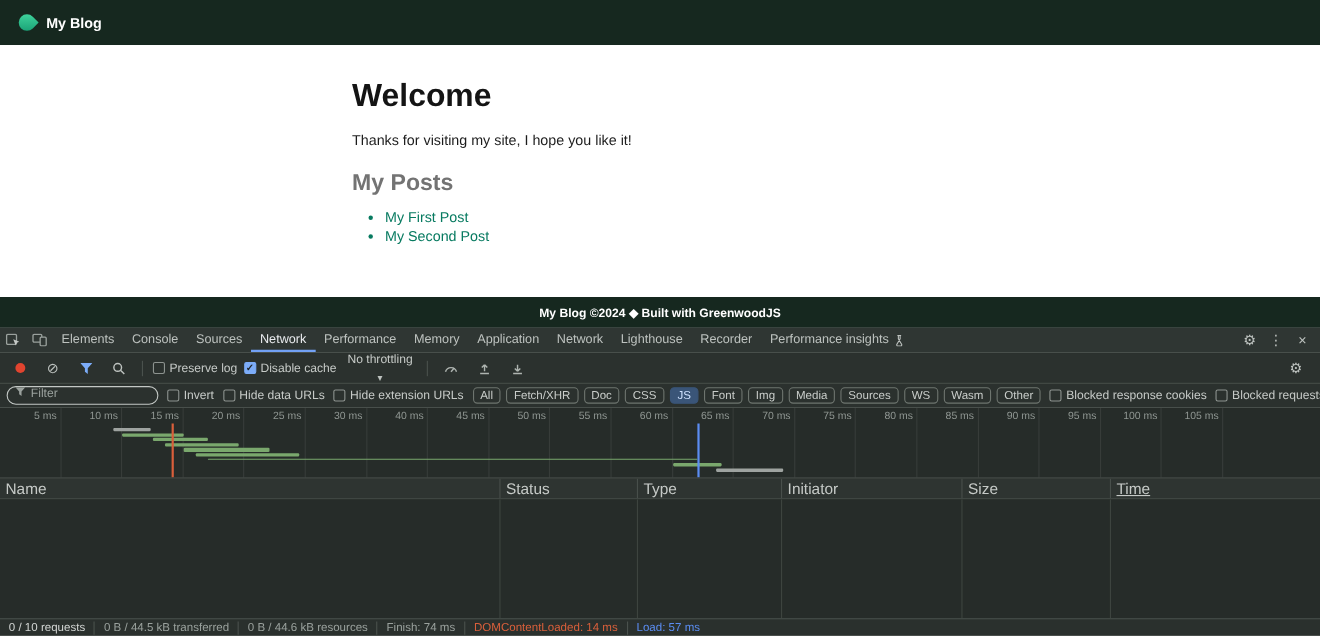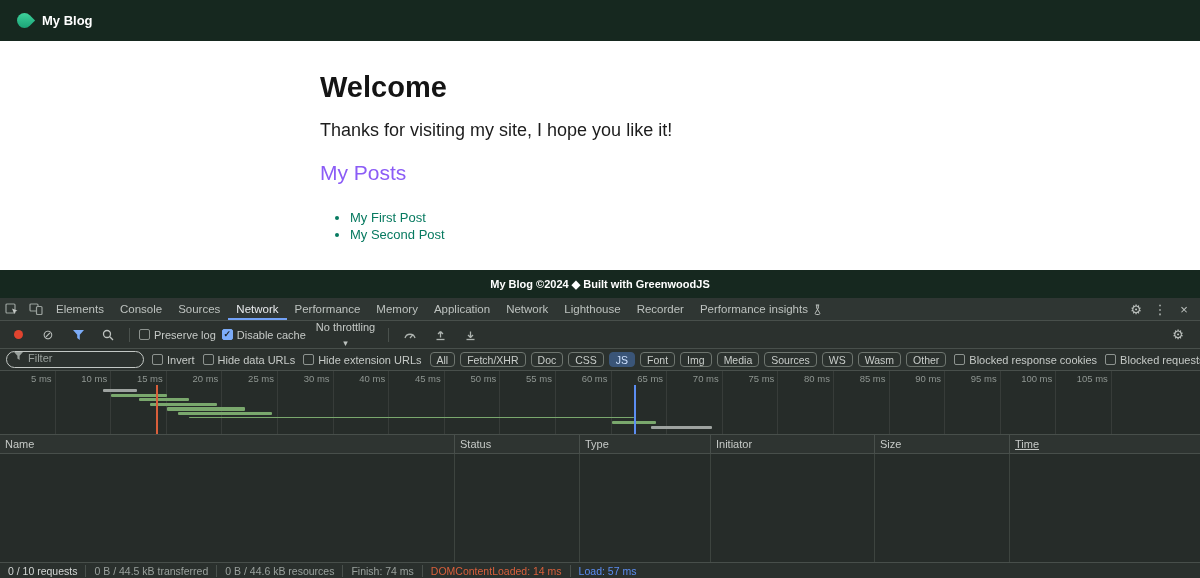--- a/index.html
+++ b/index.html
@@ -7,22 +7,22 @@
     font-family:"Liberation Sans", sans-serif;}
   .page{width:1200px;height:578px;display:flex;flex-direction:column;}
 
   
   .site-header{height:41px;background:#16281f;display:flex;align-items:center;padding-left:17px;flex:0 0 41px;}
   .logo{width:15px;height:15px;background:linear-gradient(135deg,#45dba2,#149a70);
     border-radius:50% 0 50% 50%;transform:rotate(45deg);display:inline-block;}
   .brand{color:#fff;font-size:13px;font-weight:700;margin-left:10px;}
   .site-main{flex:1 1 auto;background:#fff;padding:30px 0 0 320px;}
   .site-main h1{font-size:29px;font-weight:700;color:#141414;margin-bottom:16px;}
-  .site-main p{font-size:18px;color:#1c1c1c;margin-bottom:20px;}
-  .site-main h2{font-size:21px;font-weight:400;color:#8b5cf6;margin-bottom:24px;}
+  .site-main p{font-size:13px;color:#1c1c1c;margin-bottom:20px;}
+  .site-main h2{font-size:21px;font-weight:700;color:#737373;margin-bottom:10px;}
   .site-main ul{list-style:disc;padding-left:30px;}
   .site-main li{font-size:13px;line-height:17px;color:#077a60;}
   .site-main a{color:#077a60;text-decoration:none;}
   .site-footer{height:28px;flex:0 0 28px;background:#16281f;color:#fff;font-size:11px;
     font-weight:700;display:flex;align-items:center;justify-content:center;}
 
   
   .devtools{flex:0 0 280px;height:280px;background:#262c29;color:#c6cac7;display:flex;
     flex-direction:column;font-size:11px;}
   .dt-tabbar{flex:0 0 23px;background:#2f3633;border-bottom:1px solid #484f4b;
@@ -65,21 +65,21 @@
   .overview{flex:0 0 64px;position:relative;border-bottom:1px solid #484f4b;background:#262c29;overflow:hidden;}
   .ruler{position:absolute;inset:0;display:flex;}
   .tick-col{flex:0 0 55.6px;border-right:1px solid rgba(255,255,255,.08);display:flex;
     justify-content:flex-end;align-items:flex-start;}
   .tick-label{font-size:9.5px;color:#8f9692;padding:2px 3px 0 0;}
   .bars{position:absolute;left:0;right:0;top:16px;bottom:0;z-index:2;}
   .wf-bar{position:absolute;border-radius:1px;}
   .evt-line{position:absolute;top:14px;bottom:0;width:2px;z-index:3;}
 
   .thead{flex:0 0 19px;background:#2e3431;border-bottom:1px solid #484f4b;display:flex;align-items:stretch;}
-  .th-cell{display:flex;align-items:center;padding-left:5px;font-size:11px;color:#c6cac7;
+  .th-cell{display:flex;align-items:center;padding-left:5px;font-size:14px;color:#c6cac7;
     border-right:1px solid #484f4b;cursor:pointer;}
   .th-cell:last-child{border-right:none;text-decoration:underline;}
   .tbody{flex:1 1 auto;display:flex;background:#262c29;}
   .body-col{border-right:1px solid #3d443f;height:100%;}
   .body-col:last-child{border-right:none;}
 
   .statusbar{flex:0 0 16px;background:#2a302d;border-top:1px solid #484f4b;display:flex;
     align-items:center;font-size:10.5px;color:#9aa19d;}
   .status-item{padding:0 8px;white-space:nowrap;}
   .status-item:not(:first-child){border-left:1px solid #4a514d;}

